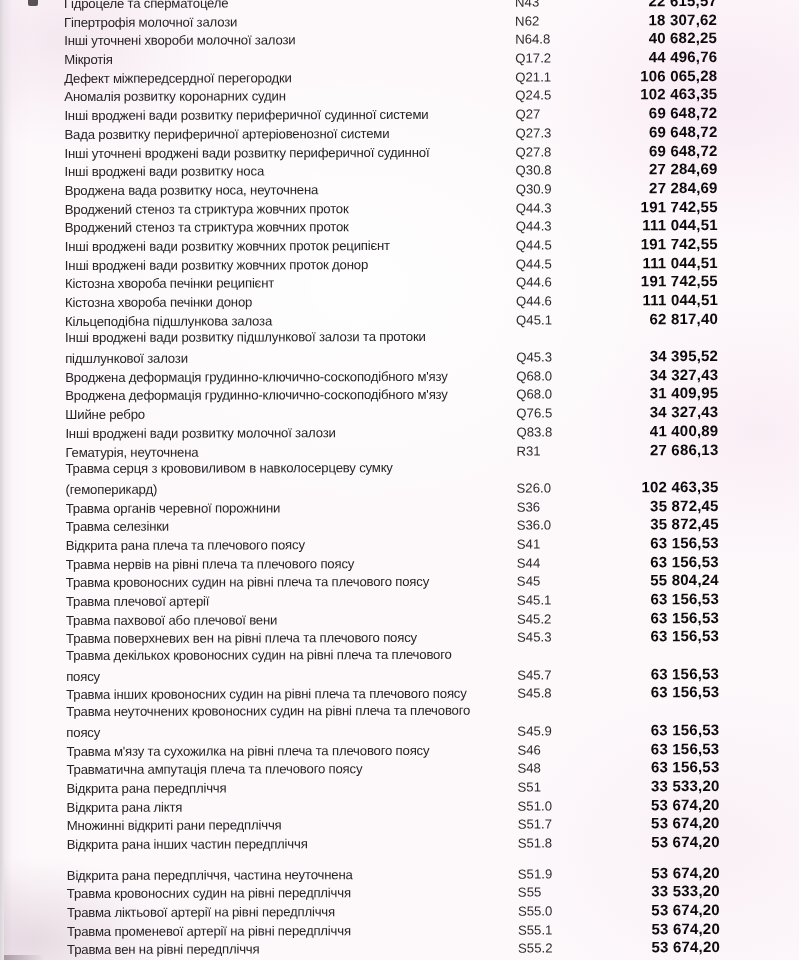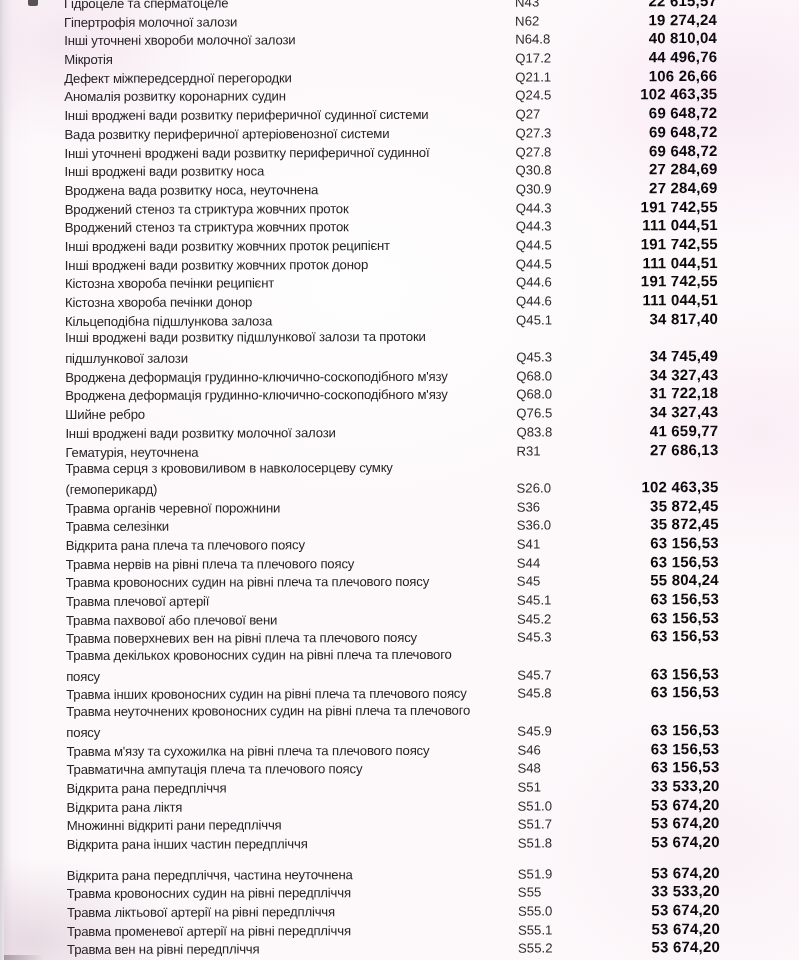--- a/index.html
+++ b/index.html
@@ -58,36 +58,36 @@
   <div class="smudge-bottom"></div>
   <div class="sheet" id="rows-container">
       <div class="line">
     <span class="cell-name">Гідроцеле та сперматоцеле</span>
     <span class="cell-code">N43</span>
     <span class="cell-price">22 615,57</span>
   </div>
       <div class="line">
     <span class="cell-name">Гіпертрофія молочної залози</span>
     <span class="cell-code">N62</span>
-    <span class="cell-price">19 274,24</span>
+    <span class="cell-price">18 307,62</span>
   </div>
       <div class="line">
     <span class="cell-name">Інші уточнені хвороби молочної залози</span>
     <span class="cell-code">N64.8</span>
-    <span class="cell-price">40 810,04</span>
+    <span class="cell-price">40 682,25</span>
   </div>
       <div class="line">
     <span class="cell-name">Мікротія</span>
     <span class="cell-code">Q17.2</span>
     <span class="cell-price">44 496,76</span>
   </div>
       <div class="line">
     <span class="cell-name">Дефект міжпередсердної перегородки</span>
     <span class="cell-code">Q21.1</span>
-    <span class="cell-price">106 26,66</span>
+    <span class="cell-price">106 065,28</span>
   </div>
       <div class="line">
     <span class="cell-name">Аномалія розвитку коронарних судин</span>
     <span class="cell-code">Q24.5</span>
     <span class="cell-price">102 463,35</span>
   </div>
       <div class="line">
     <span class="cell-name">Інші вроджені вади розвитку периферичної судинної системи</span>
     <span class="cell-code">Q27</span>
     <span class="cell-price">69 648,72</span>
@@ -138,51 +138,51 @@
     <span class="cell-price">191 742,55</span>
   </div>
       <div class="line">
     <span class="cell-name">Кістозна хвороба печінки донор</span>
     <span class="cell-code">Q44.6</span>
     <span class="cell-price">111 044,51</span>
   </div>
       <div class="line">
     <span class="cell-name">Кільцеподібна підшлункова залоза</span>
     <span class="cell-code">Q45.1</span>
-    <span class="cell-price">34 817,40</span>
+    <span class="cell-price">62 817,40</span>
   </div>
       <div class="line">
     <span class="cell-name">Інші вроджені вади розвитку підшлункової залози та протоки</span>
     <span class="cell-code"></span>
     <span class="cell-price"></span>
   </div>
       <div class="line">
     <span class="cell-name">підшлункової залози</span>
     <span class="cell-code">Q45.3</span>
-    <span class="cell-price">34 745,49</span>
+    <span class="cell-price">34 395,52</span>
   </div>
       <div class="line">
     <span class="cell-name">Вроджена деформація грудинно-ключично-соскоподібного м'язу</span>
     <span class="cell-code">Q68.0</span>
     <span class="cell-price">34 327,43</span>
   </div>
       <div class="line">
     <span class="cell-name">Вроджена деформація грудинно-ключично-соскоподібного м'язу</span>
     <span class="cell-code">Q68.0</span>
-    <span class="cell-price">31 722,18</span>
+    <span class="cell-price">31 409,95</span>
   </div>
       <div class="line">
     <span class="cell-name">Шийне ребро</span>
     <span class="cell-code">Q76.5</span>
     <span class="cell-price">34 327,43</span>
   </div>
       <div class="line">
     <span class="cell-name">Інші вроджені вади розвитку молочної залози</span>
     <span class="cell-code">Q83.8</span>
-    <span class="cell-price">41 659,77</span>
+    <span class="cell-price">41 400,89</span>
   </div>
       <div class="line">
     <span class="cell-name">Гематурія, неуточнена</span>
     <span class="cell-code">R31</span>
     <span class="cell-price">27 686,13</span>
   </div>
       <div class="line">
     <span class="cell-name">Травма серця з крововиливом в навколосерцеву сумку</span>
     <span class="cell-code"></span>
     <span class="cell-price"></span>

